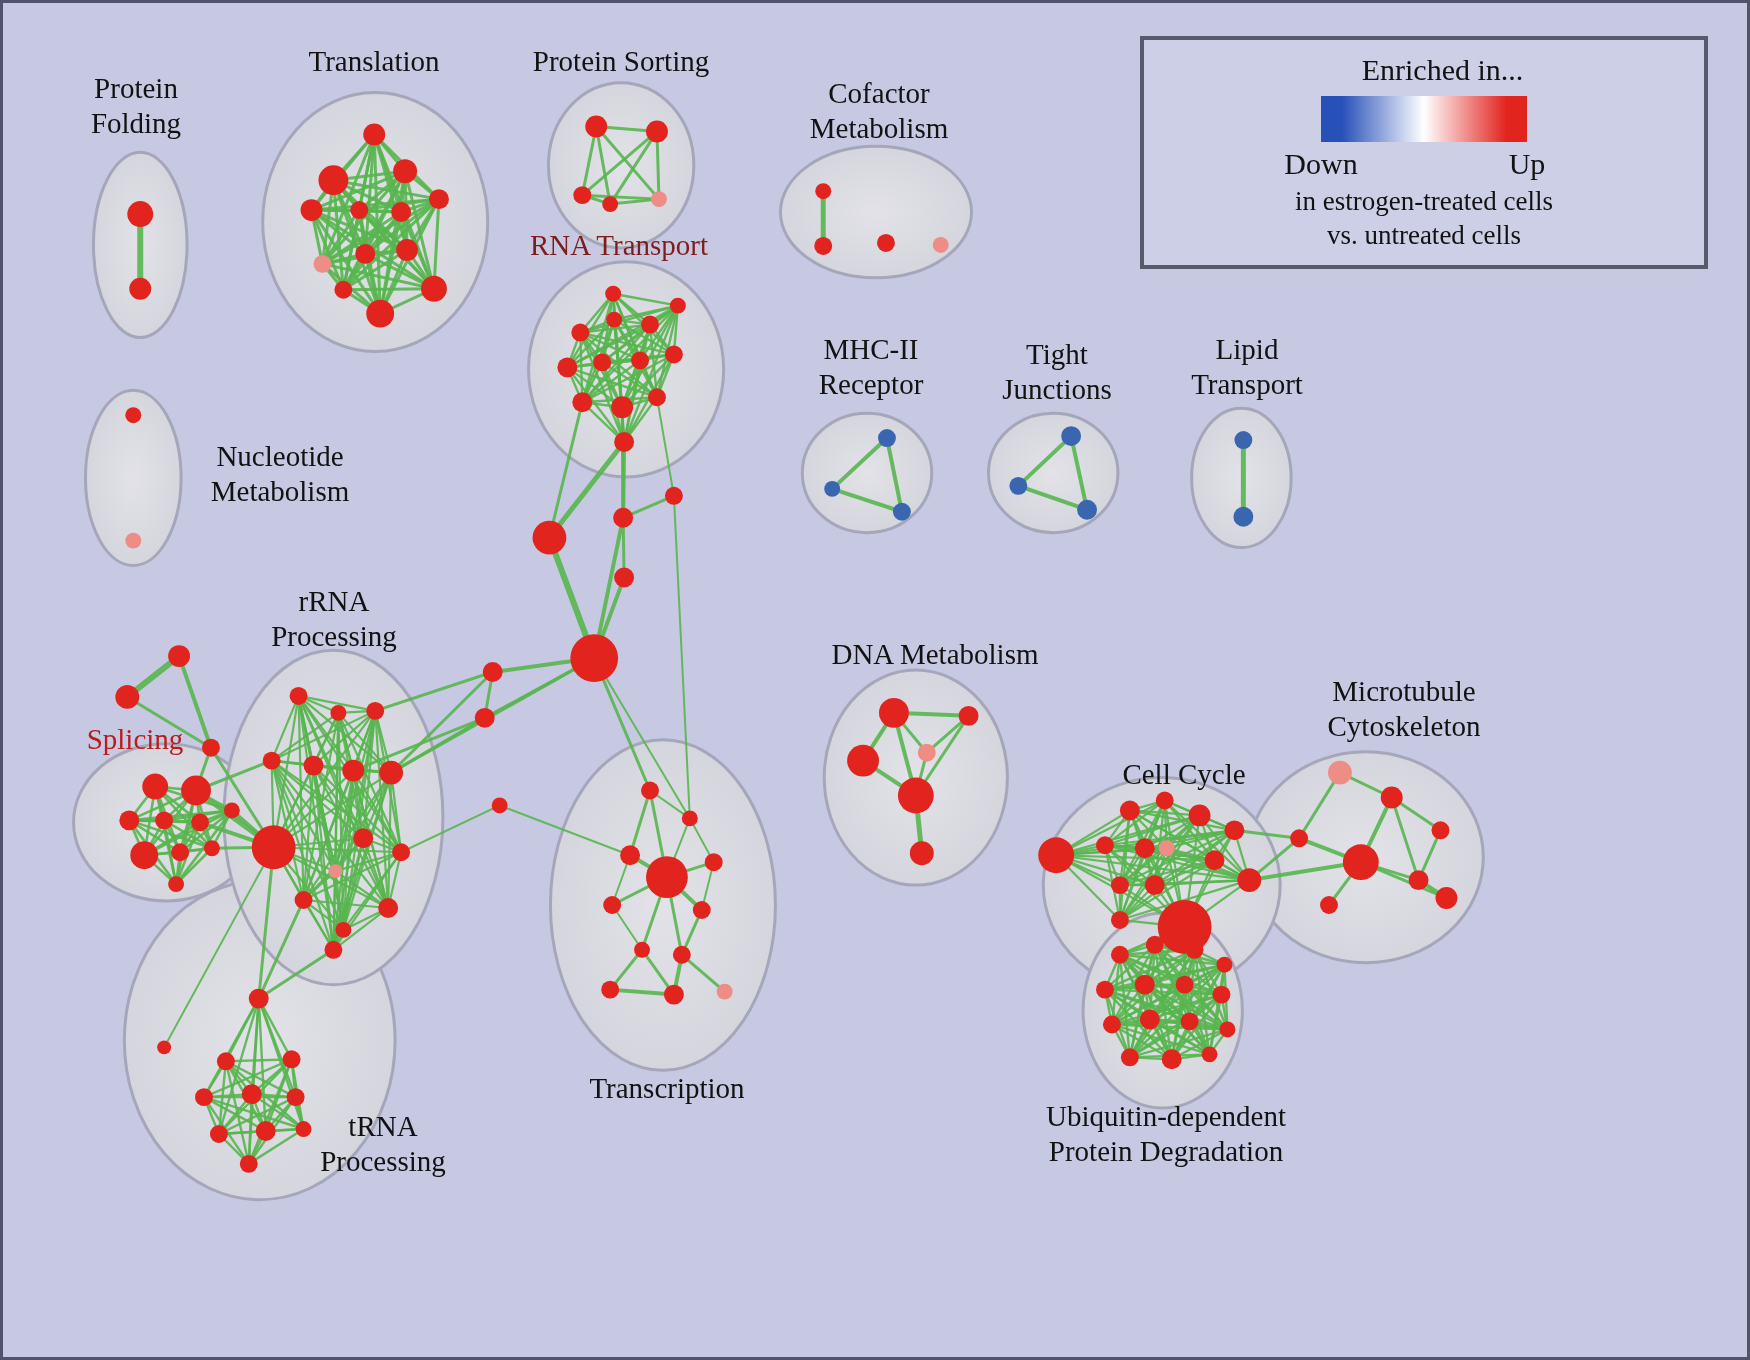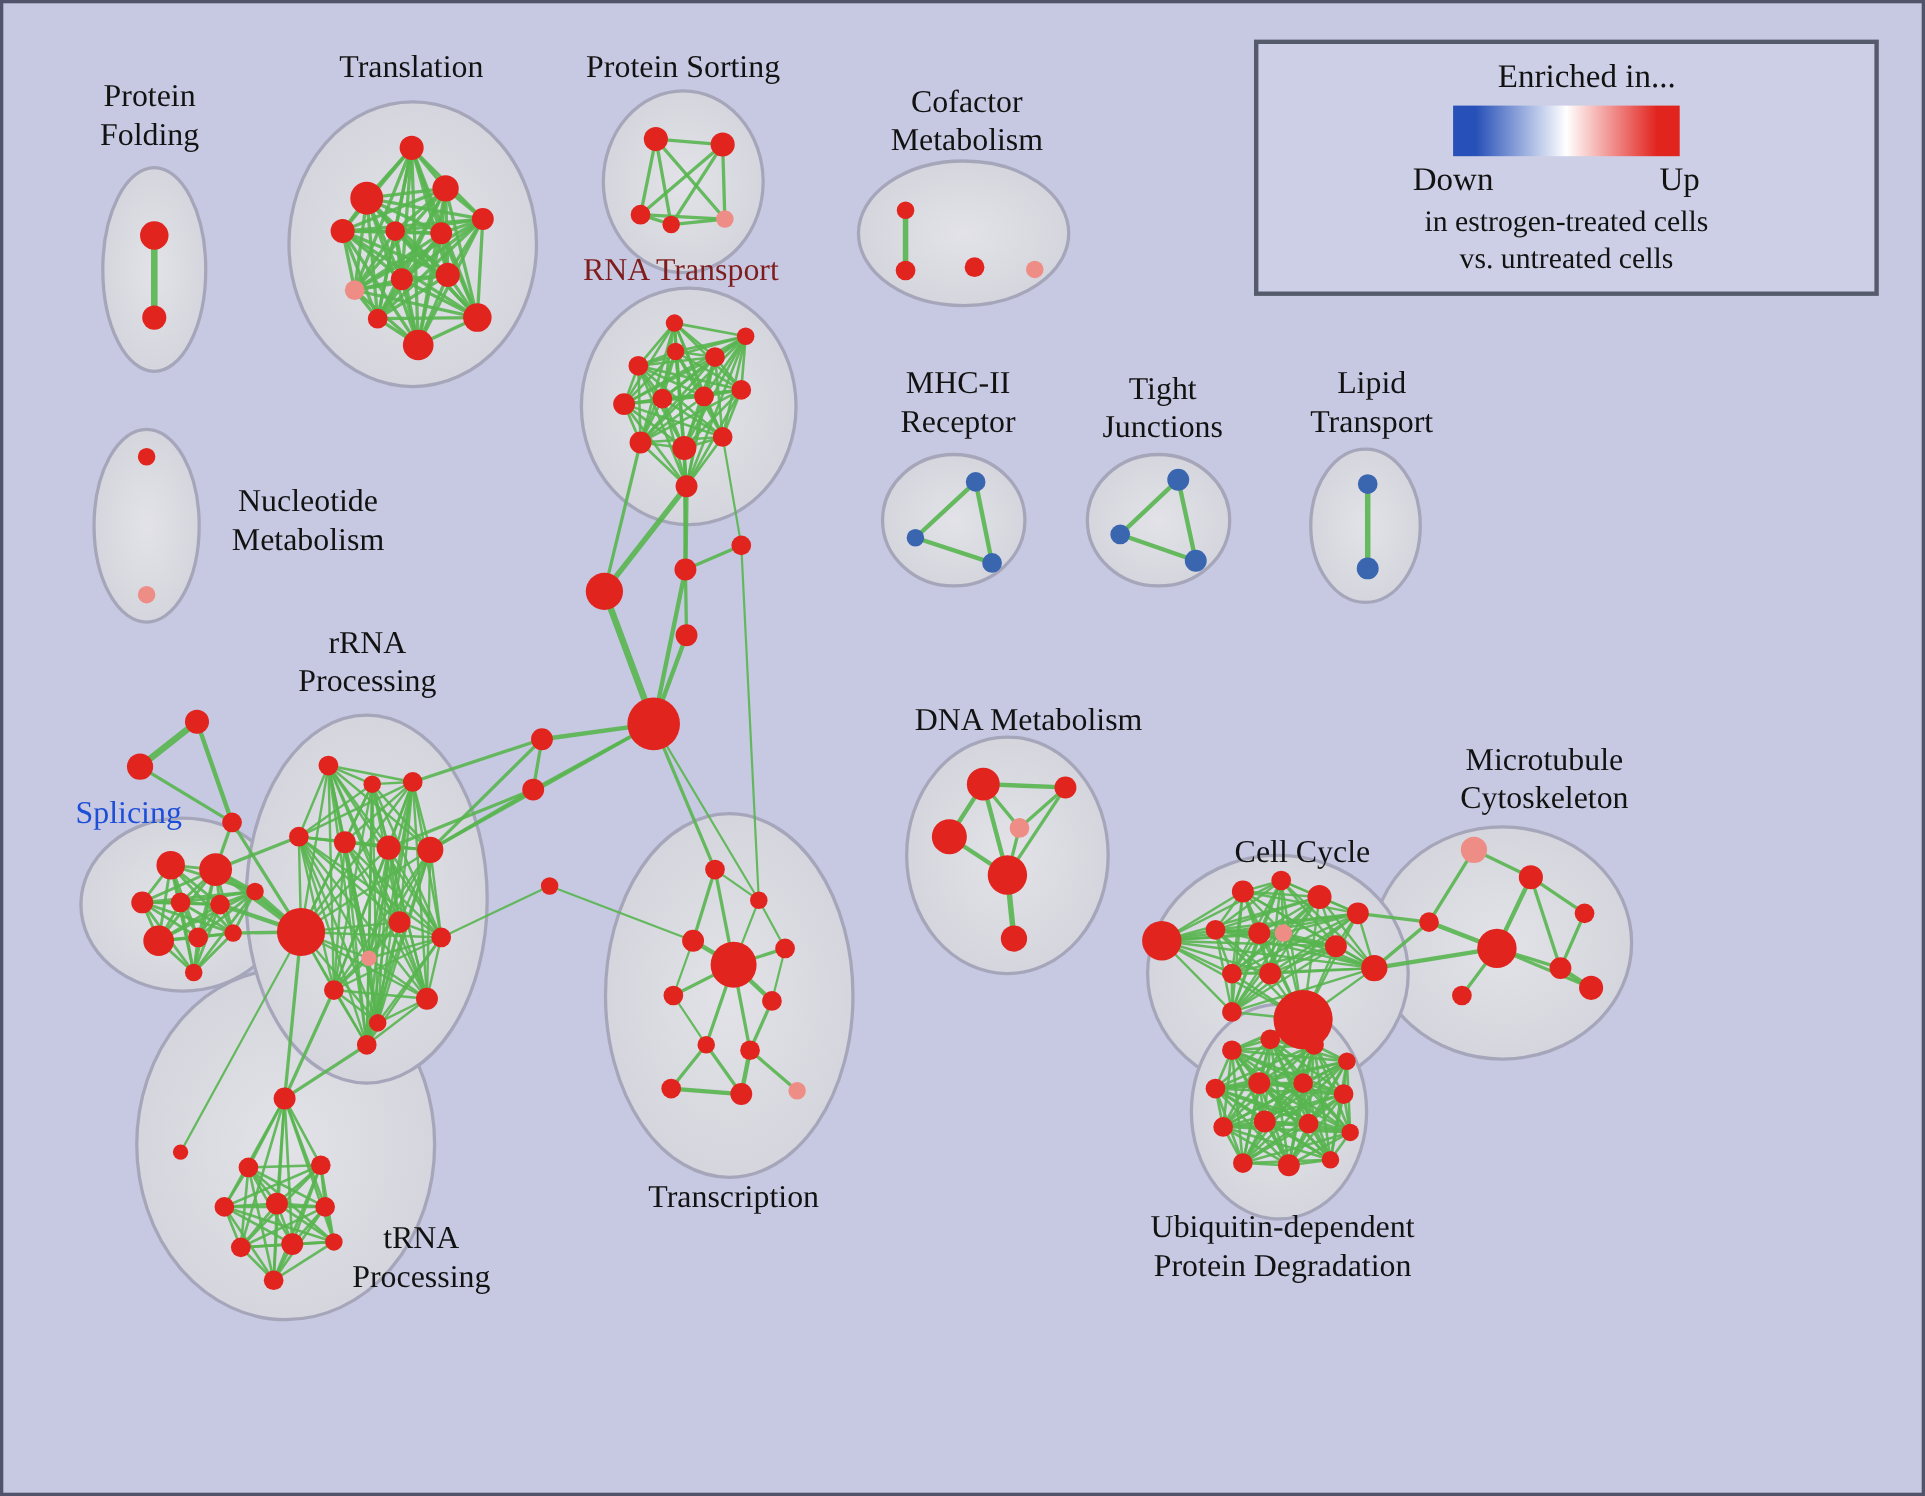--- a/index.html
+++ b/index.html
@@ -865,24 +865,24 @@
 Metabolism</div>
       <div class="cluster-label" style="left: 616px; top: 243px; color: #7f1d1d;">RNA Transport</div>
       <div class="cluster-label" style="left: 277px; top: 471px; color: rgb(18, 18, 18);">Nucleotide
 Metabolism</div>
       <div class="cluster-label" style="left: 868px; top: 364px; color: rgb(18, 18, 18);">MHC-II
 Receptor</div>
       <div class="cluster-label" style="left: 1054px; top: 369px; color: rgb(18, 18, 18);">Tight
 Junctions</div>
       <div class="cluster-label" style="left: 1244px; top: 364px; color: rgb(18, 18, 18);">Lipid
 Transport</div>
-      <div class="cluster-label" style="left: 114px; top: 737px; color: #1d4ed8; text-align: center;">Splicing</div>
+      <div class="cluster-label" style="left: 132px; top: 737px; color: #b91c1c; text-align: center;">Splicing</div>
       <div class="cluster-label" style="left: 380px; top: 1141px; color: rgb(18, 18, 18);">tRNA
 Processing</div>
-      <div class="cluster-label" style="left: 331px; top: 600px; color: rgb(18, 18, 18); text-align: center;">rRNA
+      <div class="cluster-label" style="left: 331px; top: 616px; color: rgb(18, 18, 18); text-align: center;">rRNA
 Processing</div>
       <div class="cluster-label" style="left: 664px; top: 1086px; color: rgb(18, 18, 18);">Transcription</div>
       <div class="cluster-label" style="left: 932px; top: 652px; color: rgb(18, 18, 18);">DNA Metabolism</div>
       <div class="cluster-label" style="left: 1401px; top: 706px; color: rgb(18, 18, 18);">Microtubule
 Cytoskeleton</div>
       <div class="cluster-label" style="left: 1181px; top: 772px; color: rgb(18, 18, 18);">Cell Cycle</div>
       <div class="cluster-label" style="left: 1163px; top: 1131px; color: rgb(18, 18, 18);">Ubiquitin-dependent
 Protein Degradation</div>
     </div>
 

